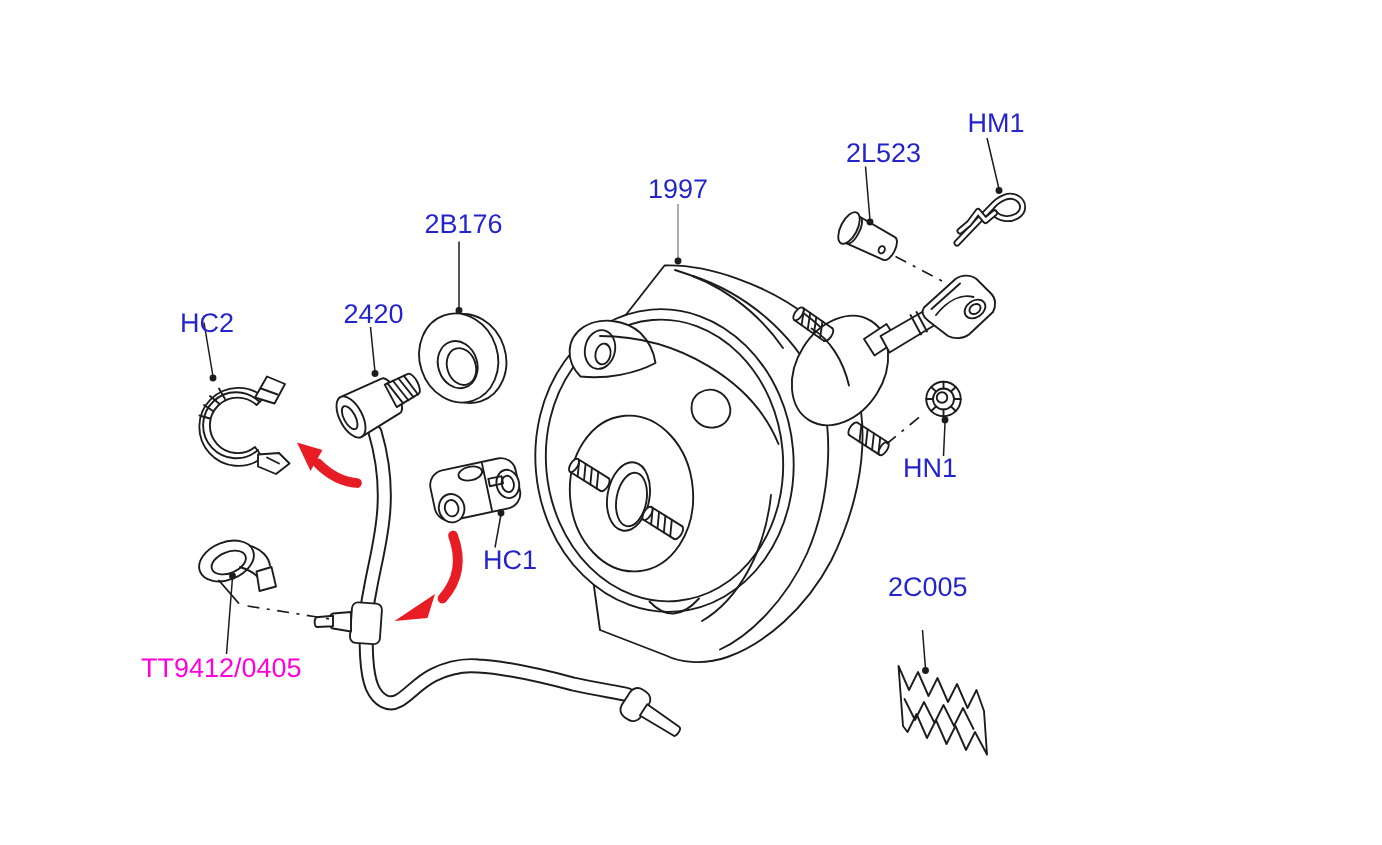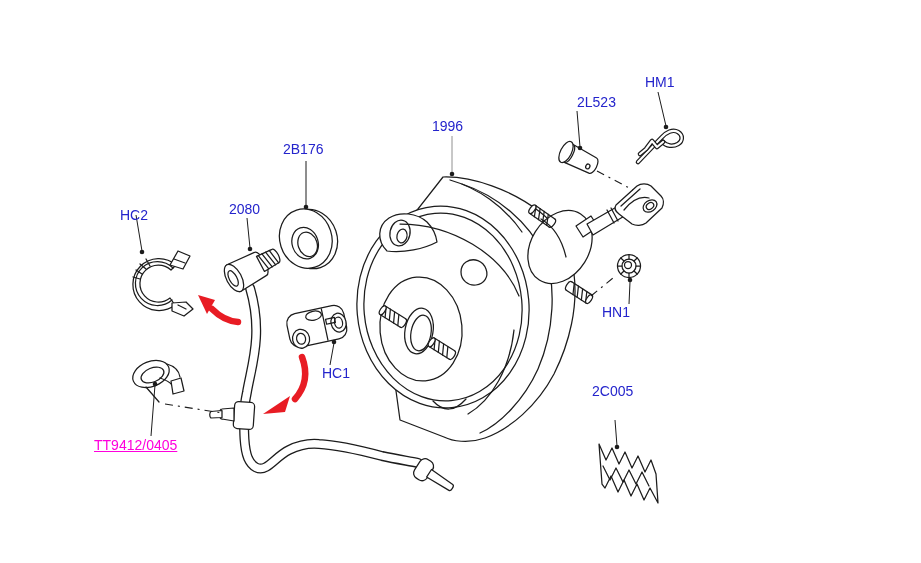--- a/index.html
+++ b/index.html
@@ -3,43 +3,43 @@
 <meta charset="utf-8">
 <style>
   html,body{margin:0;padding:0;background:#fff;}
   .stage{
     position:relative;width:921px;height:563px;overflow:hidden;
     background:var(--background,#fff);
     font-family:"Liberation Sans",sans-serif;
   }
   .stage svg{position:absolute;left:0;top:0;}
   .lbl{
-    position:absolute;font-size:14px;line-height:15px;
+    position:absolute;font-size:18px;line-height:15px;
     color:var(--label-blue,#2424cc);white-space:nowrap;cursor:pointer;
   }
-  .lbl.magenta{color:var(--label-magenta,#ff00dd);text-decoration:underline;}
+  .lbl.magenta{color:var(--label-magenta,#ff00dd);}
   
   .ln{stroke:var(--line-color,#1c1c1c);fill:none;stroke-width:1.25;stroke-linecap:round;stroke-linejoin:round;}
   .lnf{stroke:var(--line-color,#1c1c1c);fill:#ffffff;stroke-width:1.25;stroke-linecap:round;stroke-linejoin:round;}
   .leader{stroke:var(--line-color,#1c1c1c);stroke-width:1;fill:none;}
   .leader.gray{stroke:var(--leader-gray,#909090);}
   .dot{fill:var(--line-color,#1c1c1c);}
   .dash{stroke:var(--line-color,#1c1c1c);stroke-width:1.1;fill:none;stroke-dasharray:8 5 2 5;}
   .arrowln{stroke:var(--arrow-red,#e81c24);stroke-width:6.5;fill:none;stroke-linecap:round;}
   .arrowhd{fill:var(--arrow-red,#e81c24);}
   .tube-o{stroke:var(--line-color,#1c1c1c);stroke-width:10;fill:none;stroke-linecap:round;stroke-linejoin:round;}
   .tube-i{stroke:#fff;stroke-width:7.4;fill:none;stroke-linecap:round;stroke-linejoin:round;}
   .wire-o{stroke:var(--line-color,#1c1c1c);stroke-width:4.6;fill:none;stroke-linecap:round;stroke-linejoin:round;}
   .wire-i{stroke:#fff;stroke-width:2.2;fill:none;stroke-linecap:round;stroke-linejoin:round;}
   
   #lbl-hc2{left:120px;top:208px}
   #lbl-2420{left:229px;top:202px}
   #lbl-2b176{left:283px;top:142px}
   #lbl-2005{left:432px;top:119px}
-  #lbl-2l523{left:577px;top:95px}
+  #lbl-2l523{left:564px;top:95px}
   #lbl-hm1{left:645px;top:75px}
   #lbl-hn1{left:602px;top:305px}
   #lbl-hc1{left:322px;top:366px}
   #lbl-2c005{left:592px;top:384px}
   #lbl-tt{left:94px;top:438px}
 </style>
 </head>
 <body>
 
 <div class="stage">
@@ -220,22 +220,22 @@
       <circle class="dot" cx="580" cy="148" r="2.3"></circle>
       <circle class="dot" cx="666" cy="127" r="2.3"></circle>
       <circle class="dot" cx="630" cy="280" r="2.3"></circle>
       <circle class="dot" cx="334" cy="342" r="2.3"></circle>
       <circle class="dot" cx="617" cy="447" r="2.3"></circle>
       <circle class="dot" cx="155" cy="384" r="2.3"></circle>
     </g>
   </svg>
 
   <div class="lbl" id="lbl-hc2">HC2</div>
-  <div class="lbl" id="lbl-2420">2080</div>
+  <div class="lbl" id="lbl-2420">2420</div>
   <div class="lbl" id="lbl-2b176">2B176</div>
-  <div class="lbl" id="lbl-2005">1996</div>
+  <div class="lbl" id="lbl-2005">1997</div>
   <div class="lbl" id="lbl-2l523">2L523</div>
   <div class="lbl" id="lbl-hm1">HM1</div>
   <div class="lbl" id="lbl-hn1">HN1</div>
   <div class="lbl" id="lbl-hc1">HC1</div>
   <div class="lbl" id="lbl-2c005">2C005</div>
   <div class="lbl magenta" id="lbl-tt">TT9412/0405</div>
 </div>
 
 </body></html>

